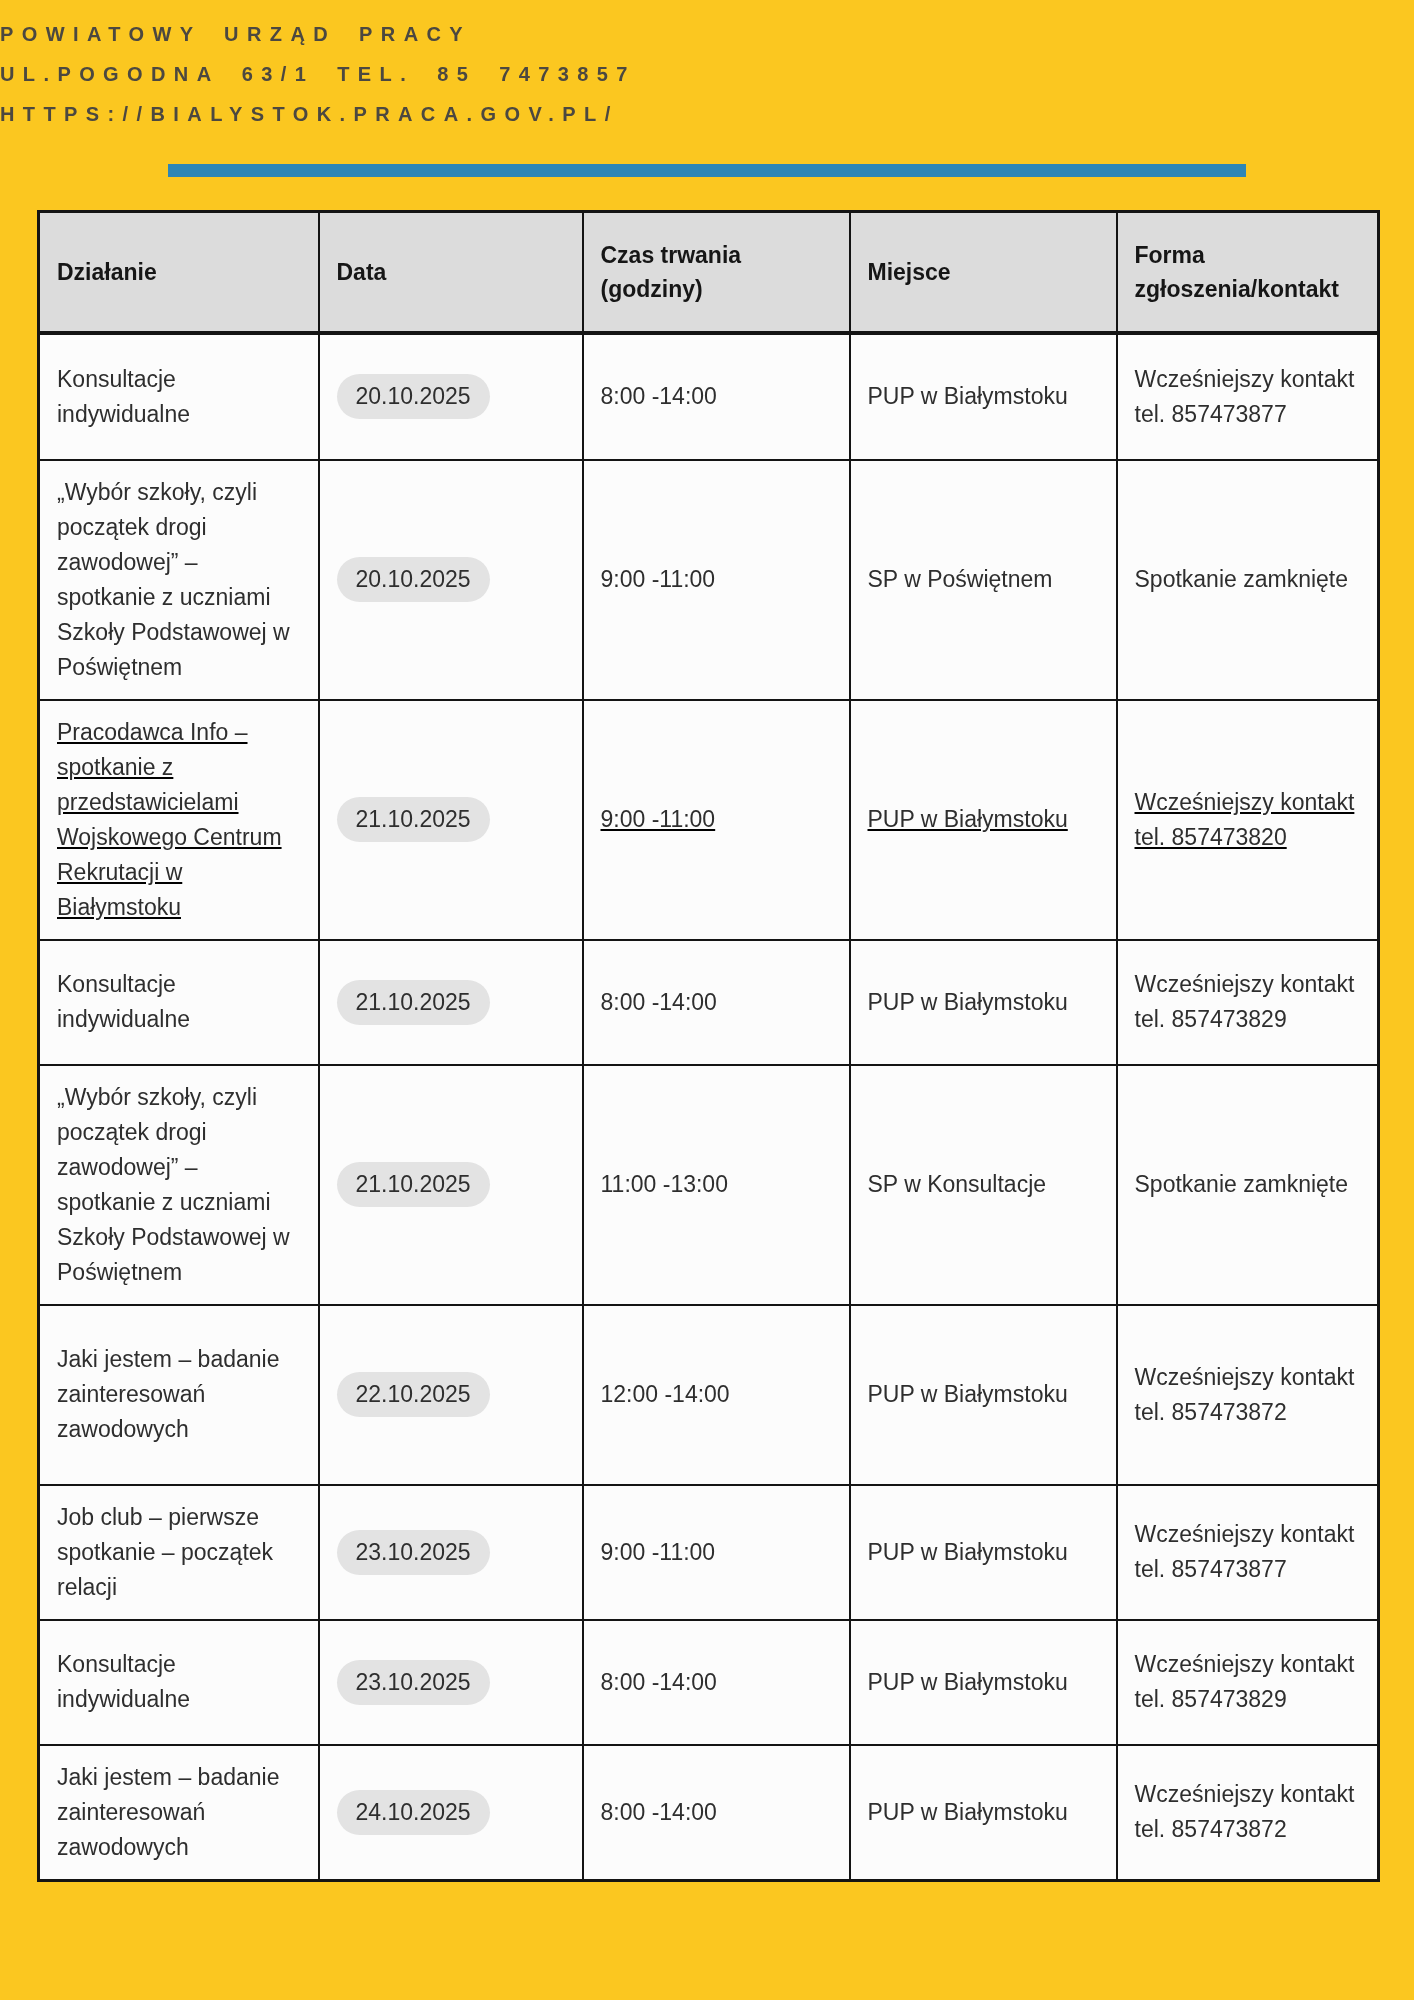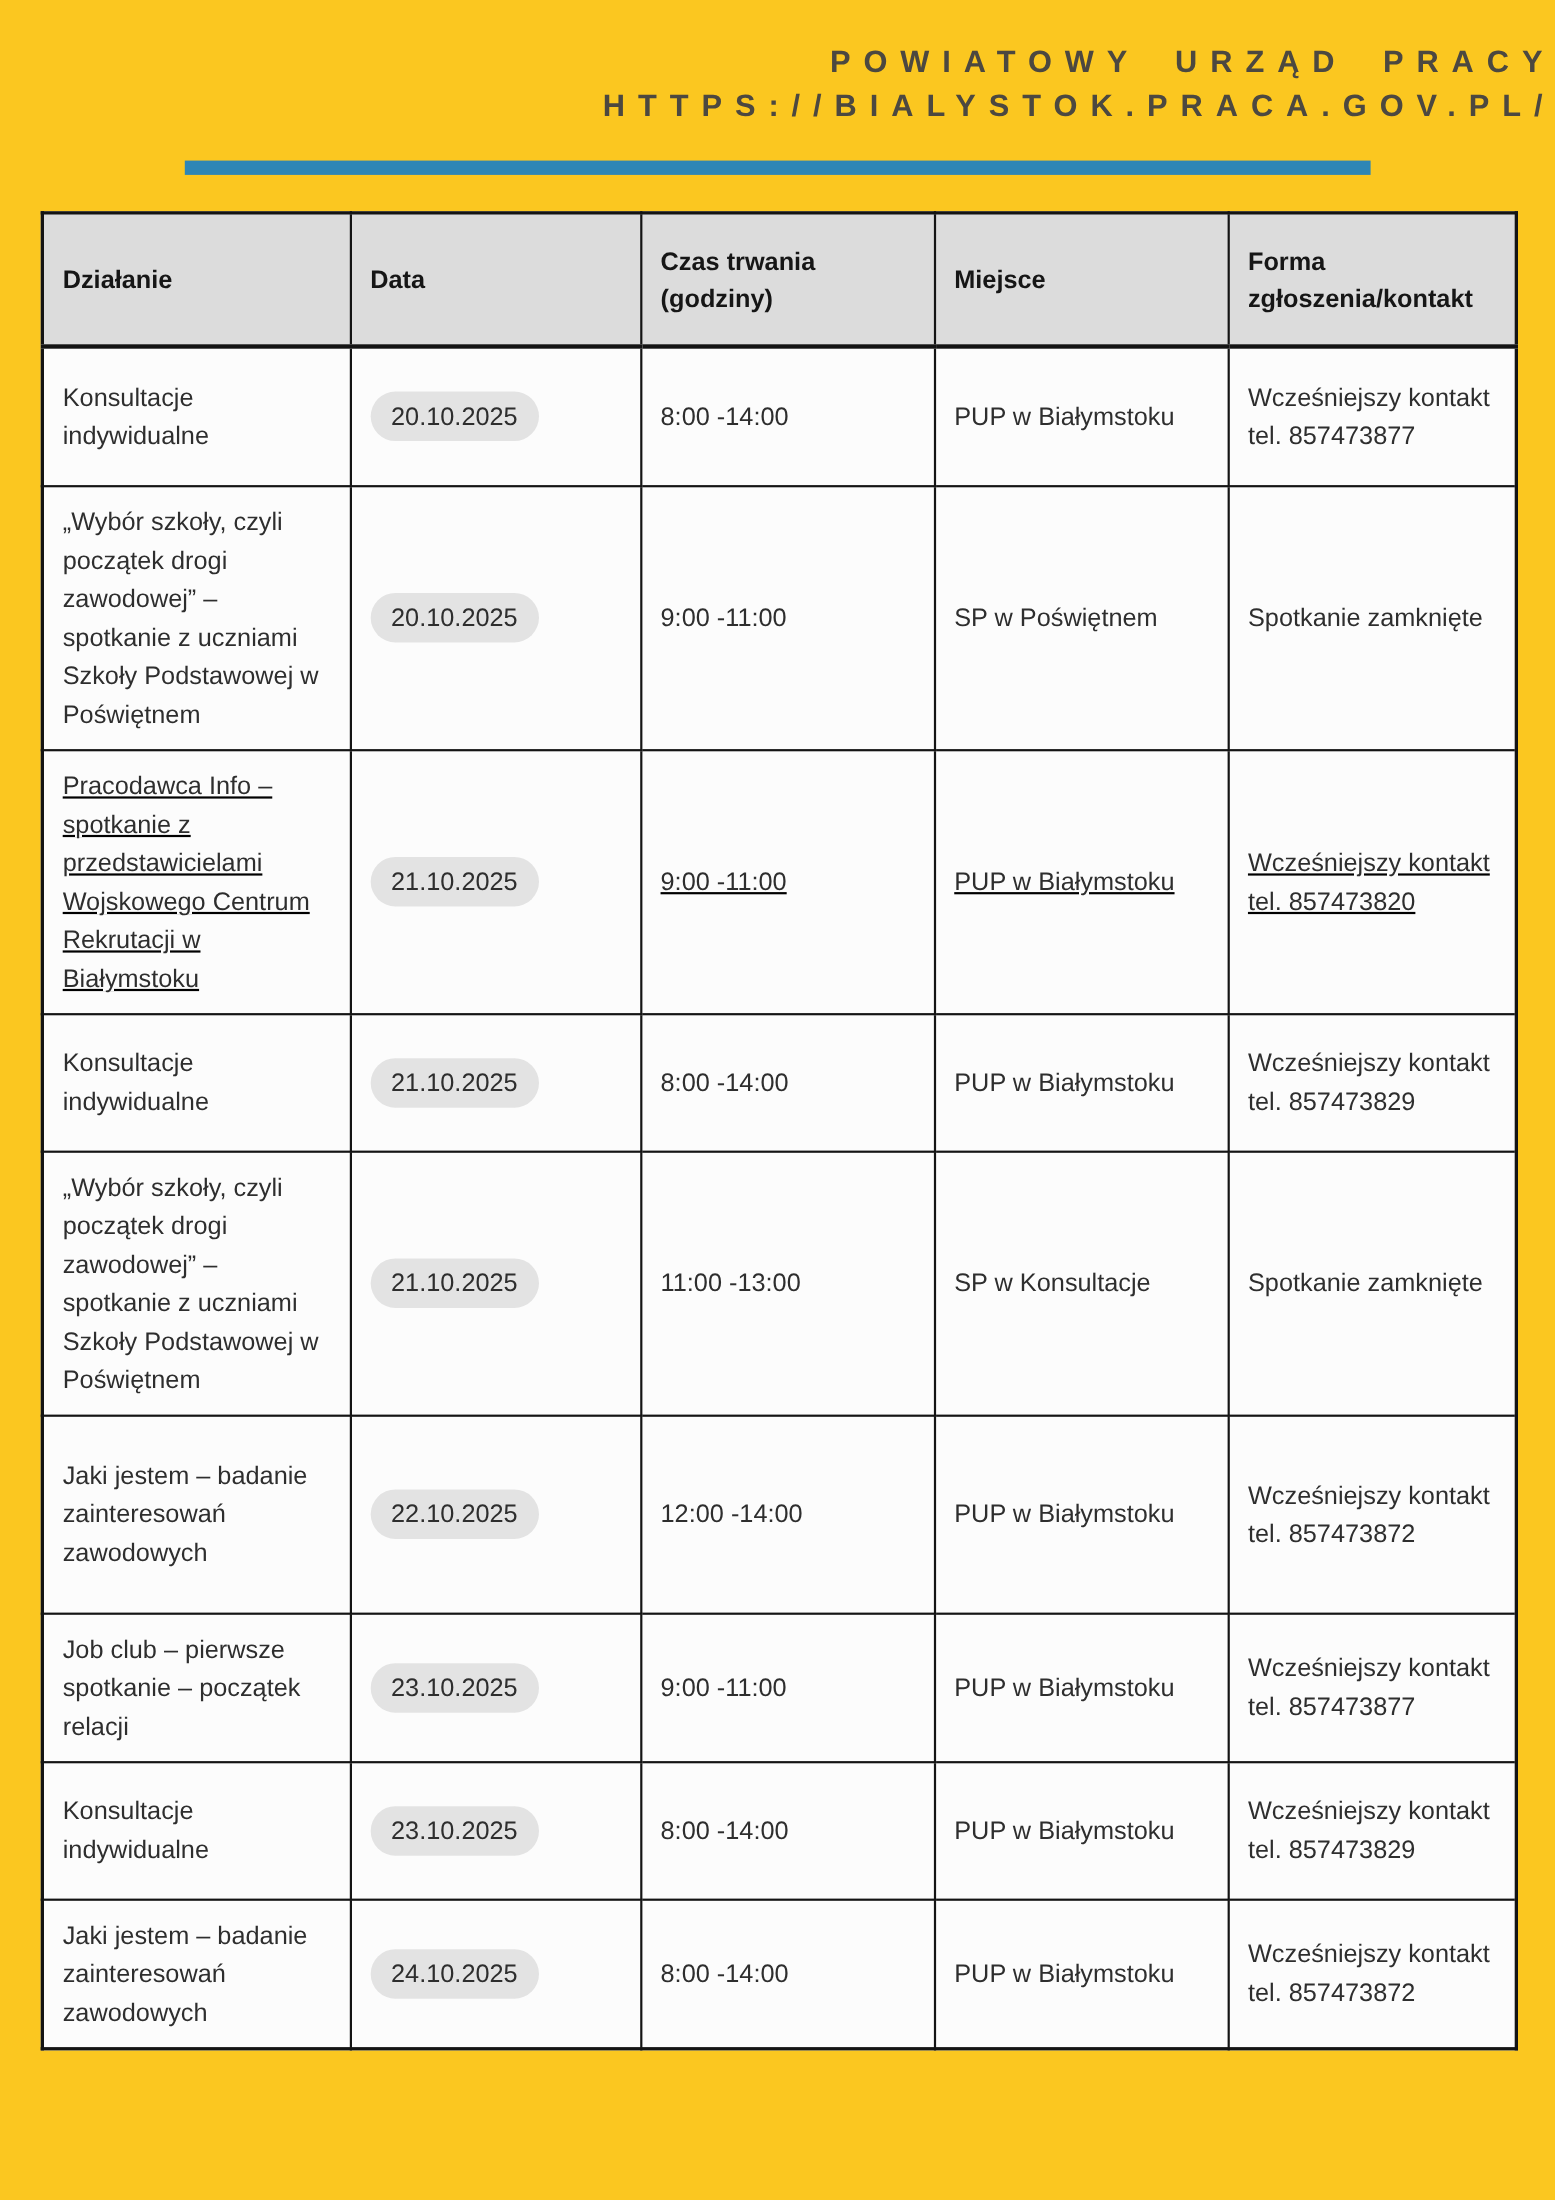--- a/index.html
+++ b/index.html
@@ -13,25 +13,25 @@
     --cell-ink:#2e2e2e;
   }
   *{box-sizing:border-box;}
   html,body{margin:0;padding:0;}
   body{
     width:1414px;height:2000px;overflow:hidden;
     background:var(--yellow);
     font-family:"Liberation Sans",sans-serif;
   }
   .letterhead{
-    padding-top:36px;
-    text-align:right;
+    padding-top:14px;
+    text-align:left;
     color:var(--ink);
     font-weight:bold;
-    font-size:28px;
+    font-size:20px;
     letter-spacing:0.42em;
     word-spacing:0.45em;
     line-height:40px;
     white-space:nowrap;
   }
   .accent-bar{
     width:1078px;height:13px;
     background:var(--bar-blue);
     margin:30px auto 0 auto;
   }
@@ -83,20 +83,21 @@
     border-radius:23px;
     padding:5px 19px;
     white-space:nowrap;
   }
 </style>
 </head>
 <body>
 
 <header class="letterhead">
   <div>POWIATOWY URZĄD PRACY</div>
+  <div>UL.POGODNA 63/1 TEL. 85 7473857</div>
   <div>HTTPS://BIALYSTOK.PRACA.GOV.PL/</div>
 </header>
 
 <div class="accent-bar"></div>
 
 <table class="schedule">
   <colgroup>
       <col class="c1">
       <col class="c2">
       <col class="c3">

